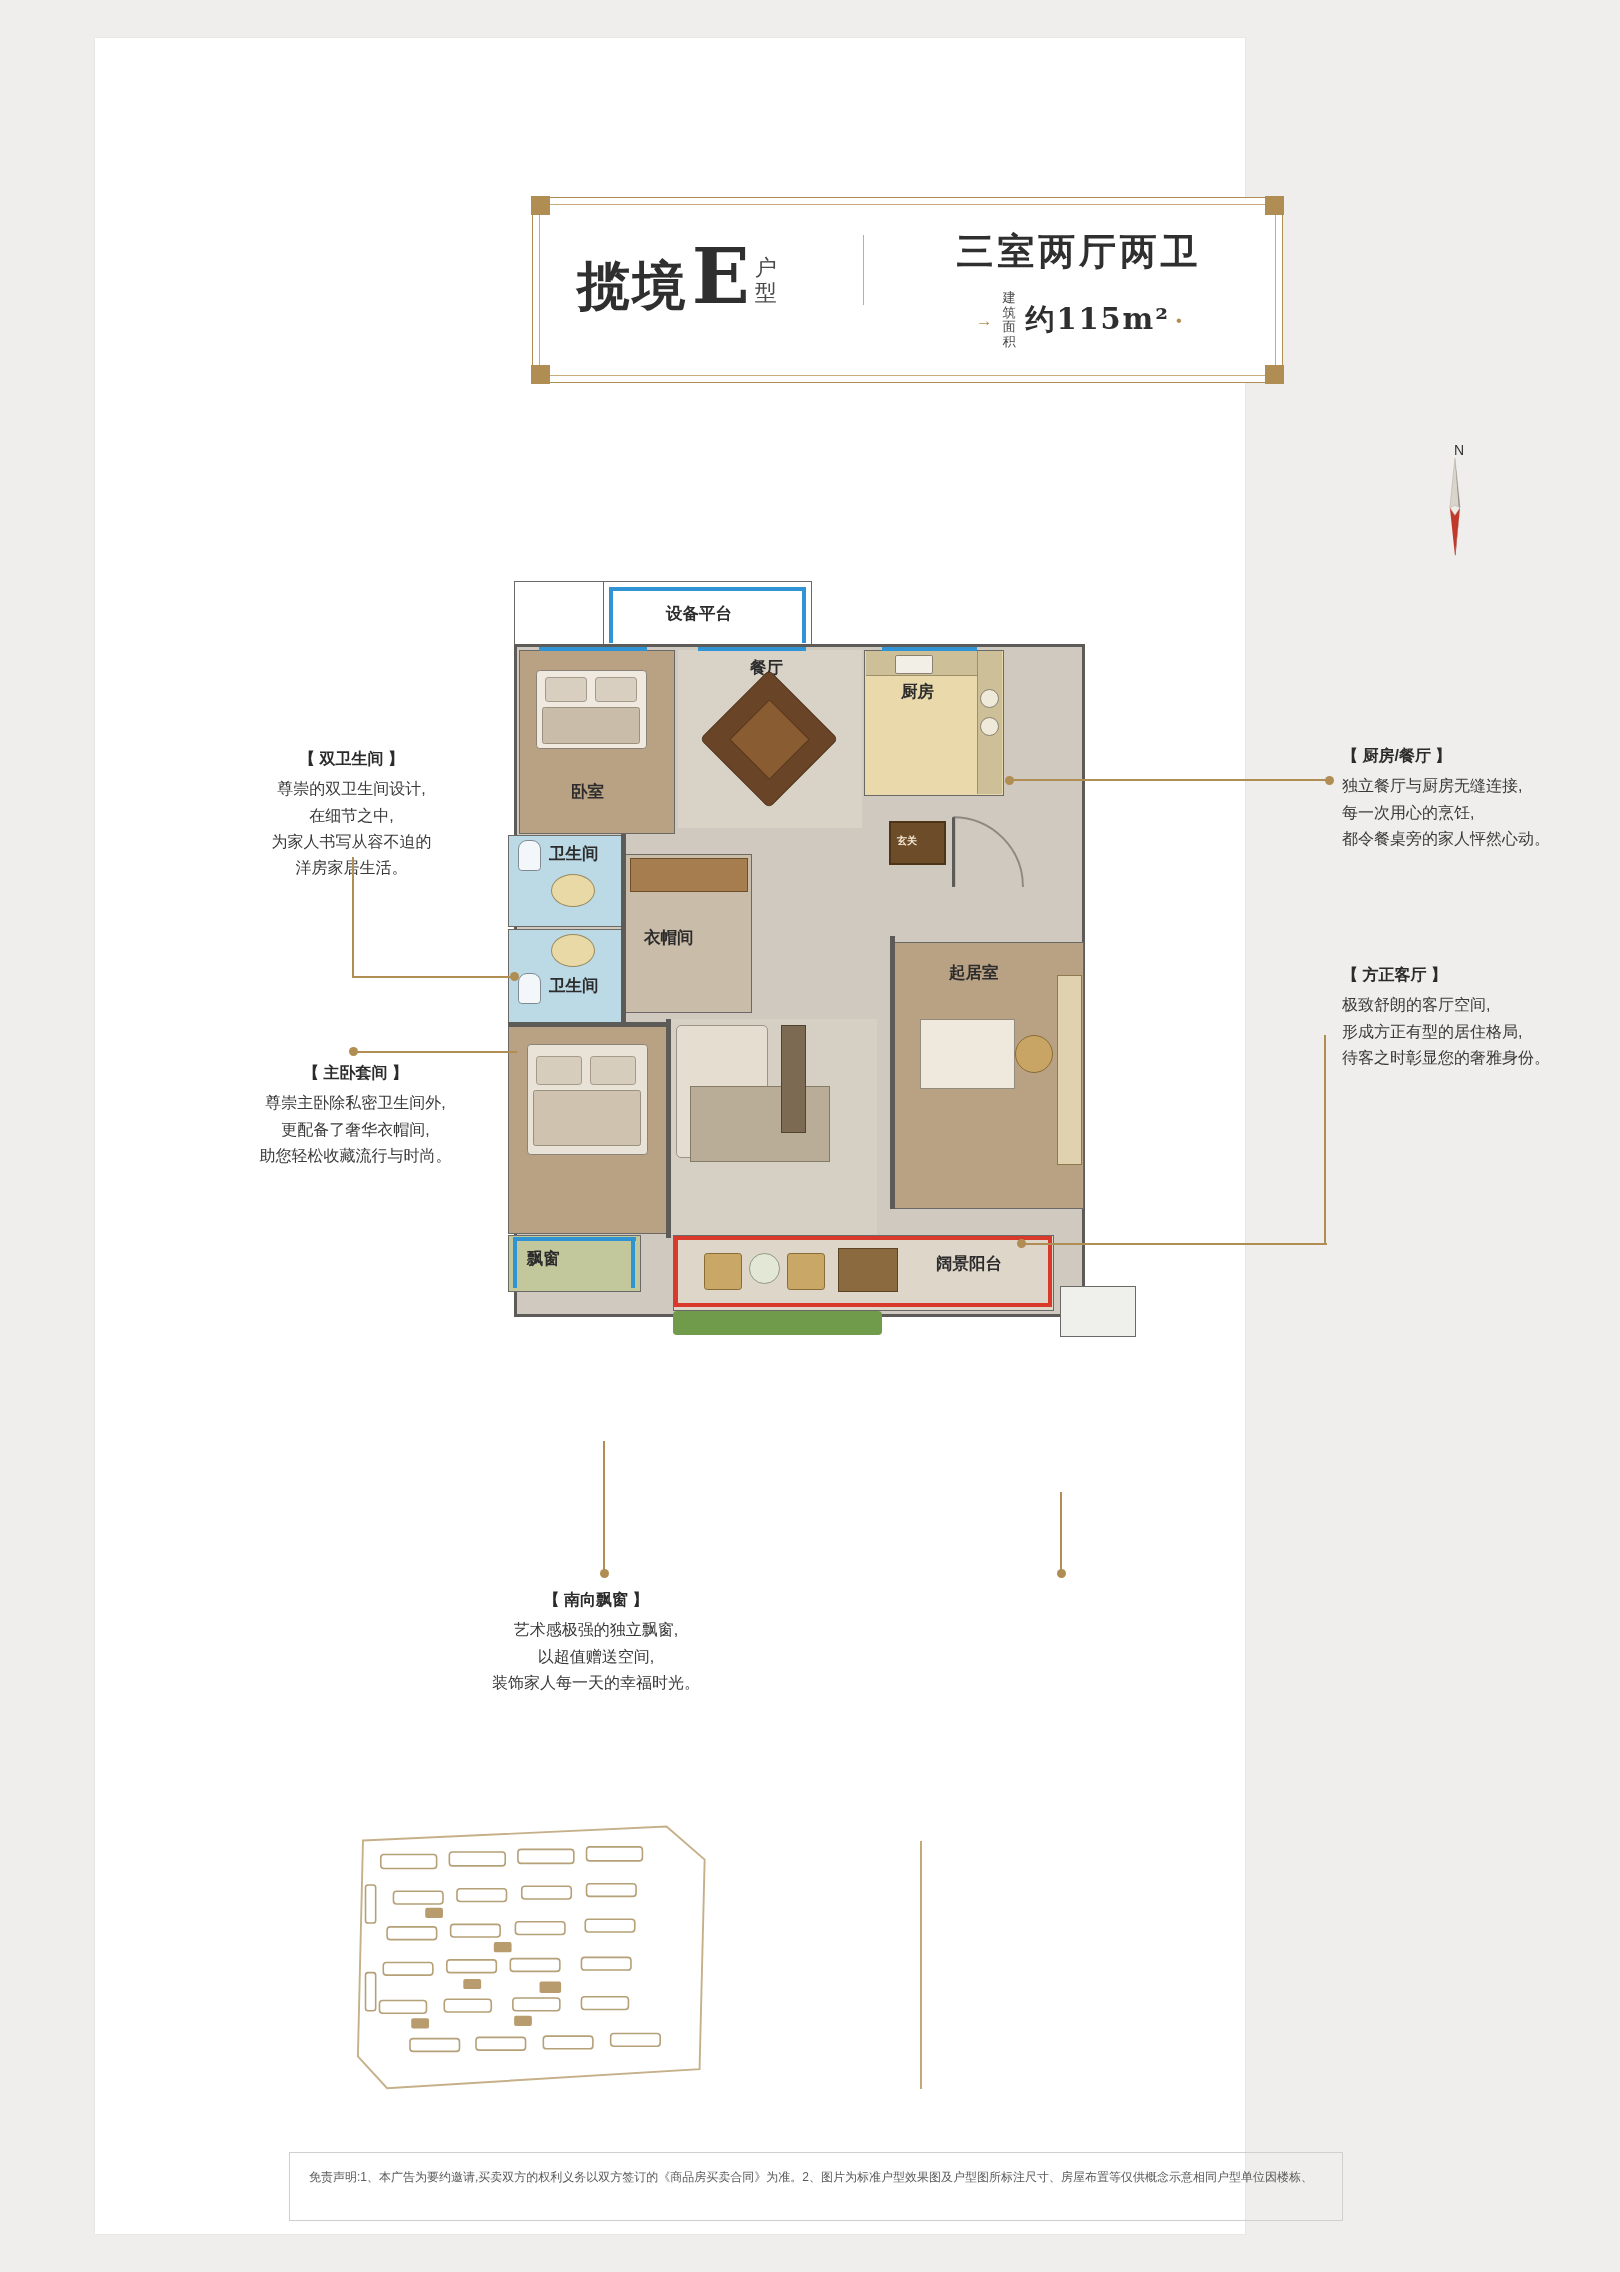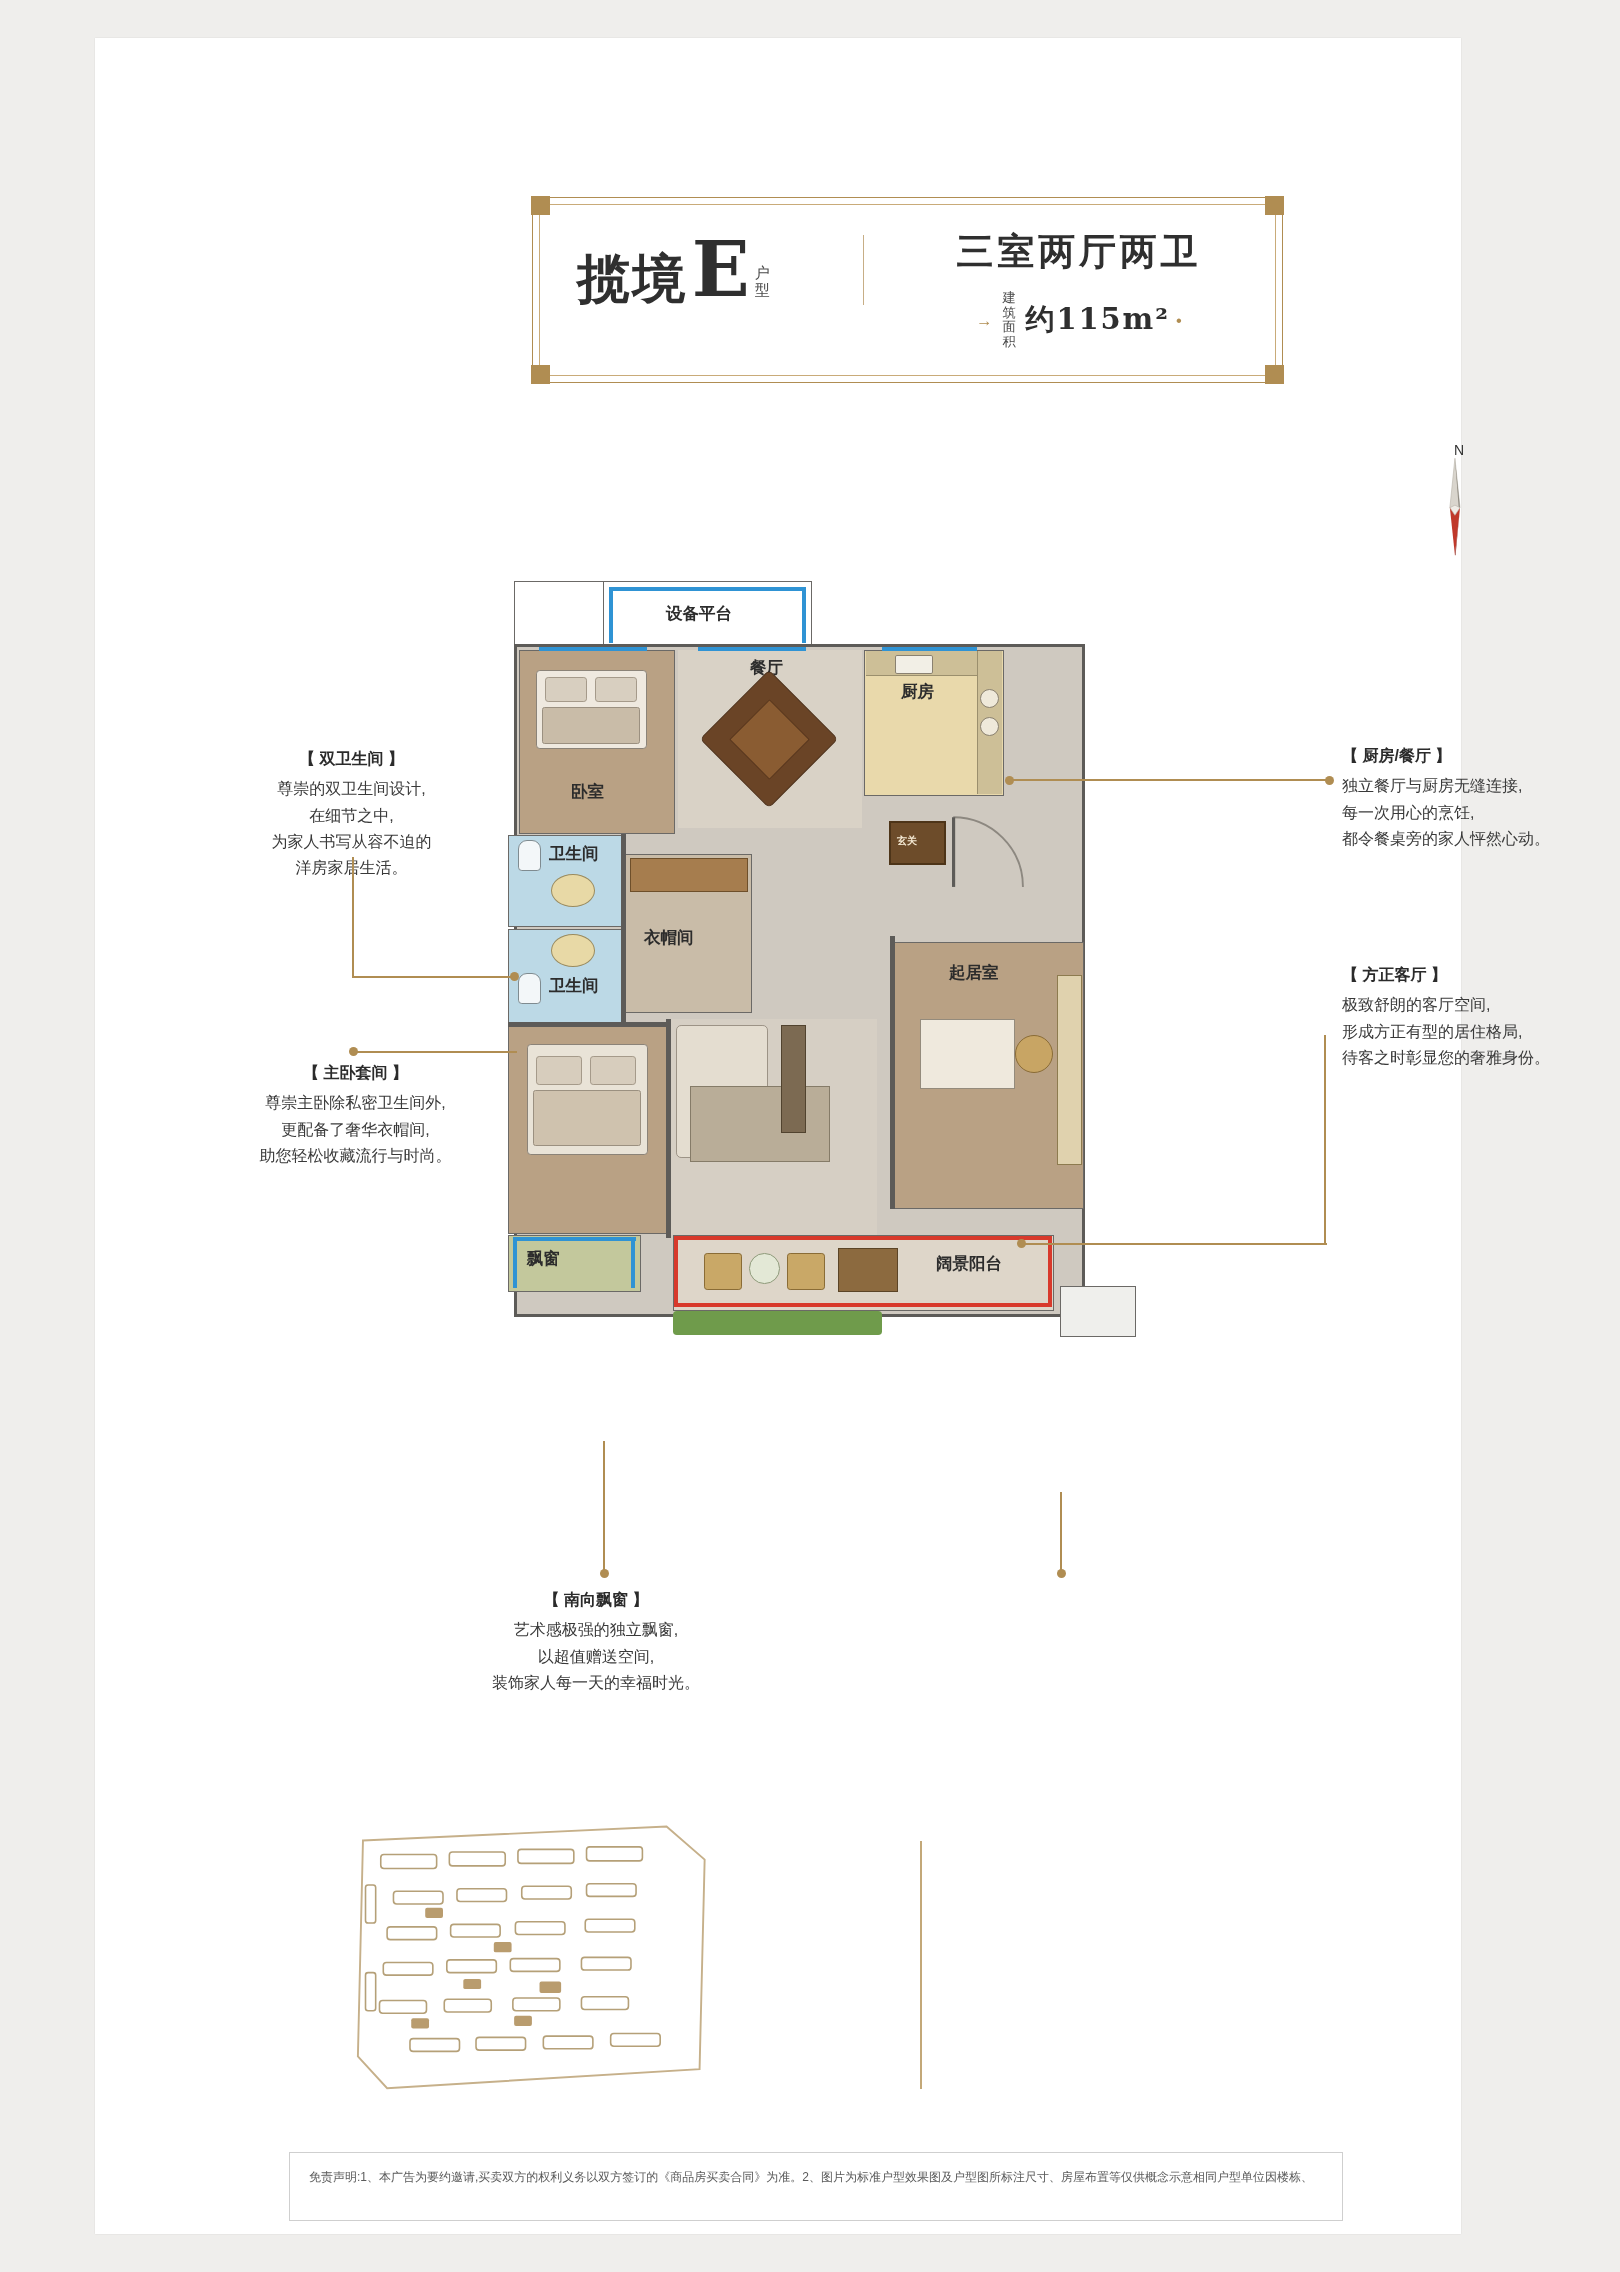--- a/index.html
+++ b/index.html
@@ -2,21 +2,21 @@
 <html lang="zh" style="font-size:10.2px"><head>
 <meta charset="utf-8">
 <style>
   html,body{margin:0;padding:0;background:#e8e8e6;}
   body{font-family:"Liberation Sans","DejaVu Sans",sans-serif;}
   #page{
     position:relative;width:1620px;height:2273px;background:#efeeec;
     overflow:hidden;
   }
   #sheet{
-    position:absolute;left:95px;top:38px;width:1366px;height:2196px;
+    position:absolute;left:95px;top:38px;width:1150px;height:2196px;
     background:#ffffff;box-shadow:0 0 1.3px rgba(0,0,0,.12);
   }
   
   #title-block{
     position:absolute;left:437px;top:159px;width:749px;height:184px;
     border:1.9px solid #b08d52;
     background:#fff;
   }
   #title-block:before{
     content:"";position:absolute;left:5.7px;top:5.7px;right:5.7px;bottom:5.7px;
@@ -32,22 +32,22 @@
   }
   #proj-name{
     font-family:"DejaVu Serif","Liberation Serif",serif;
     font-size:53px;color:#2f2f2f;letter-spacing:2.5px;font-weight:bold;line-height:1;
   }
   #unit-letter{
     font-family:"DejaVu Serif","Liberation Serif",serif;
     font-size:76px;color:#2f2f2f;line-height:.92;margin-left:3.8px;font-weight:bold;
   }
   #unit-type-vert{
-    margin-left:5.1px;margin-bottom:6.3px;font-size:15px;color:#4a4a4a;
-    line-height:1.15;width:19px;text-align:left;margin-top:20px;
+    margin-left:5.1px;margin-bottom:6.3px;font-size:22px;color:#4a4a4a;
+    line-height:1.15;width:19px;text-align:center;margin-top:20px;
   }
   #title-divider{
     position:absolute;left:330px;top:37px;width:1.3px;height:70px;background:#c7ae86;
   }
   #title-right{position:absolute;left:381px;top:29px;width:330px;text-align:center;}
   #rooms-text{
     font-family:"DejaVu Serif","Liberation Serif",serif;
     font-size:37px;color:#2f2f2f;letter-spacing:3.8px;font-weight:bold;
   }
   #area-row{

